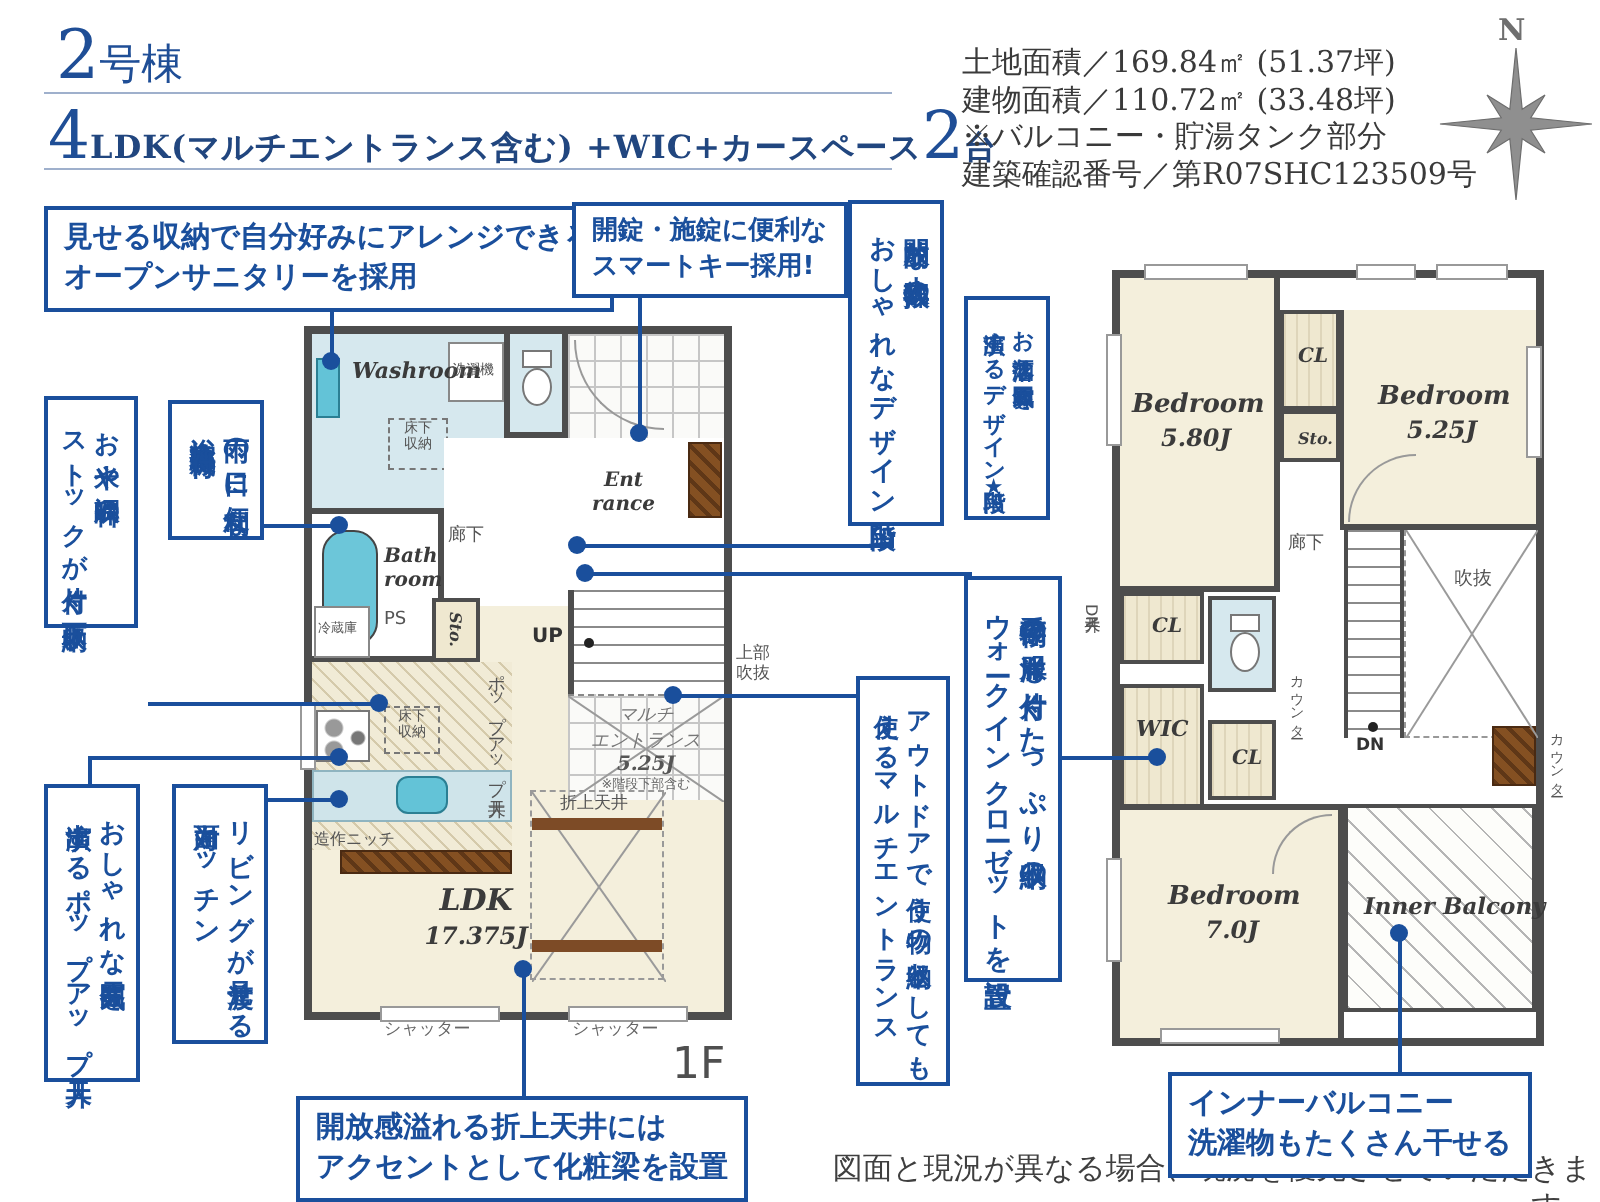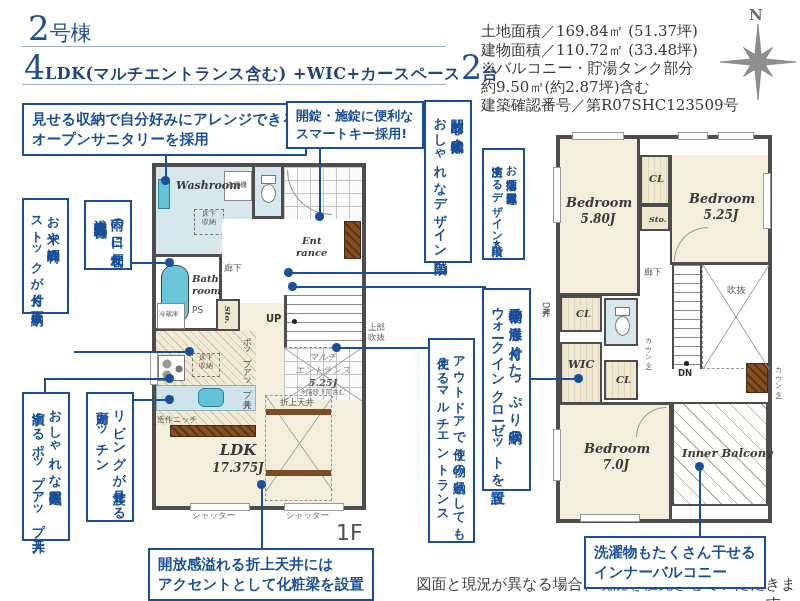--- a/index.html
+++ b/index.html
@@ -47,21 +47,20 @@
       <span style="font-size:16px;font-weight:bold;letter-spacing:.5px;">LDK(マルチエントランス含む) +WIC+カースペース</span>
       <span style="font-size:33px;color:#1f4e96;">2</span>
       <span style="font-size:16px;font-weight:bold;">台</span>
   </div>
   <div class="abs" style="left:22px;top:84px;width:424px;border-top:1.5px solid #9fb0cc;"></div>
 
   <div class="abs serif" style="left:481px;top:22px;font-size:15px;line-height:18.6px;color:#3a3a3a;">
     <div>土地面積／169.84㎡ (51.37坪)</div>
     <div>建物面積／110.72㎡ (33.48坪)</div>
     <div>※バルコニー・貯湯タンク部分</div>
-    <div>約9.50㎡(約2.87坪)含む</div>
     <div>建築確認番号／第R07SHC123509号</div>
   </div>
 
   <div class="abs serif" style="left:749px;top:6px;font-size:15px;font-weight:bold;color:#6f6f6f;">N</div>
   <svg class="abs" style="left:716px;top:20px;" width="84" height="84" viewBox="-42 -42 84 84">
     <polygon points="0,-38 3.1,-7.4 14.5,-14.5 7.4,-3.1 38,0 7.4,3.1 14.5,14.5 3.1,7.4 0,38 -3.1,7.4 -14.5,14.5 -7.4,3.1 -38,0 -7.4,-3.1 -14.5,-14.5 -3.1,-7.4" fill="#8f8f8f" stroke="#6d6d6d" stroke-width="0.6"></polygon>
   </svg>
 
   <div class="floor" style="left:152px;top:163px;width:214px;height:347px;background:var(--beige);">
 
@@ -136,21 +135,21 @@
         <div class="serif" style="font-size:10px;font-style:italic;font-weight:bold;color:#555;">5.25J</div>
         <div style="font-size:6.5px;color:#666;">※階段下部含む</div>
       </div>
     </div>
 
     <div class="rlabel" style="left:50px;top:274px;width:64px;text-align:center;font-size:15px;line-height:1.3;">
       <div>LDK</div>
       <div style="font-size:12px;text-align:center;">17.375J</div>
     </div>
 
-    <div class="room" style="left:109px;top:228px;width:67px;height:106px;border:1.5px dashed #999;">
+    <div class="room" style="left:109px;top:228px;width:67px;height:95px;border:1.5px dashed #999;">
       <svg class="xsvg" width="67" height="95">
         <line x1="0" y1="0" x2="67" y2="95" stroke="#9a9a9a" stroke-width="1"></line>
         <line x1="67" y1="0" x2="0" y2="95" stroke="#9a9a9a" stroke-width="1"></line>
       </svg>
       <div class="slabel" style="left:14px;top:2px;font-size:8.5px;z-index:2;">折上天井</div>
       <div style="position:absolute;left:0;top:13px;width:100%;height:6px;background:var(--wood);z-index:2;"></div>
       <div style="position:absolute;left:0;top:74px;width:100%;height:6px;background:var(--wood);z-index:2;"></div>
     </div>
 
     <div class="win" style="left:34px;top:336px;width:60px;height:8px;"></div>
@@ -284,22 +283,22 @@
   </div>
   <div class="callout vcall" style="left:482px;top:288px;font-size:13.5px;">
     <span style="display:block;">季節物の洋服も片付くたっぷり収納の</span>
     <span style="display:block;">ウォークインクローゼットを設置</span>
   </div>
   <div class="callout" style="left:148px;top:548px;">
     <div>開放感溢れる折上天井には</div>
     <div>アクセントとして化粧梁を設置</div>
   </div>
   <div class="callout" style="left:584px;top:536px;">
+    <div>インナーバルコニー</div>
     <div>洗濯物もたくさん干せる</div>
-    <div>インナーバルコニー</div>
   </div>
 
   <div class="lead" style="left:165px;top:152px;width:2px;height:26px;"></div>
   <div class="dot" style="left:161px;top:176px;"></div>
   <div class="lead" style="left:74px;top:351px;width:118px;height:2px;"></div>
   <div class="dot" style="left:185px;top:347px;"></div>
   <div class="lead" style="left:127px;top:262px;width:43px;height:2px;"></div>
   <div class="dot" style="left:165px;top:258px;"></div>
   <div class="lead" style="left:44px;top:378px;width:2px;height:16px;"></div>
   <div class="lead" style="left:44px;top:378px;width:126px;height:2px;"></div>

